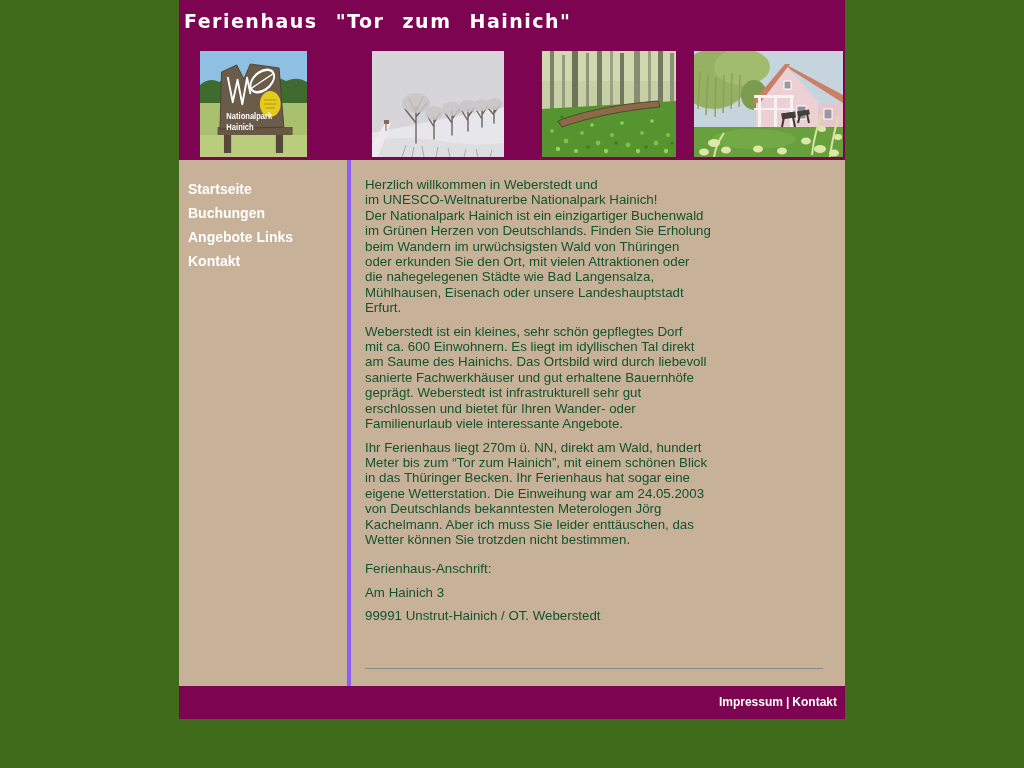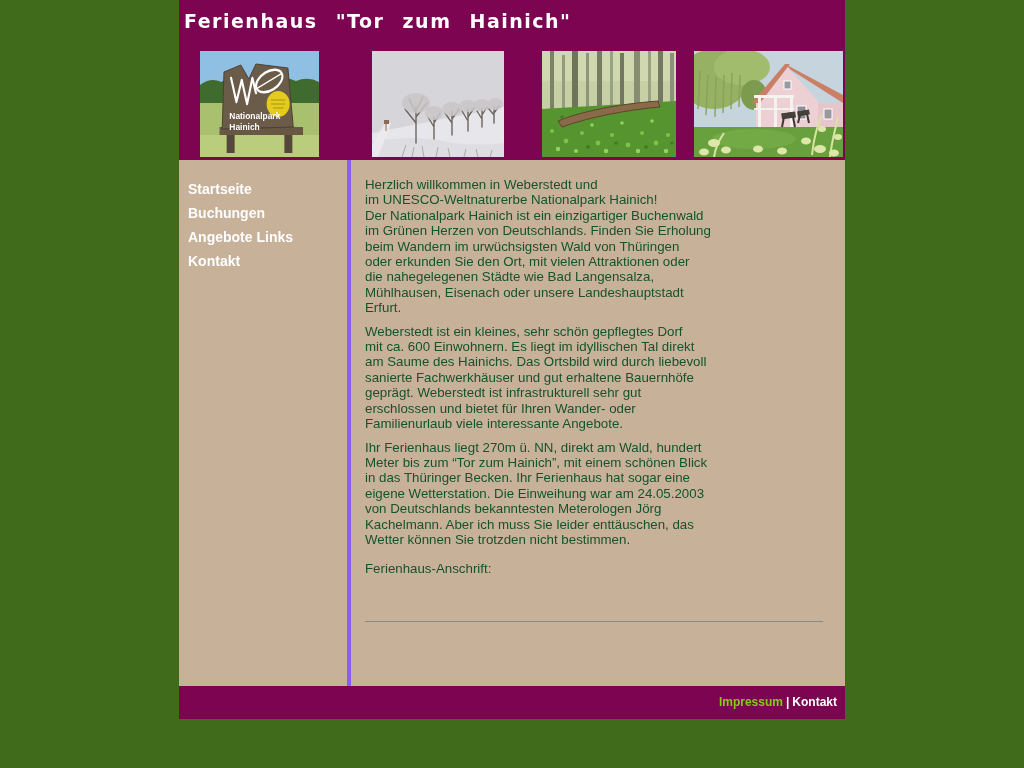--- a/index.html
+++ b/index.html
@@ -12,21 +12,21 @@
   
   .header{position:relative;height:160px;background:#7C0450;}
   .site-title{
     position:absolute;left:5px;top:10px;margin:0;
     color:#ffffff;font-family:"DejaVu Sans",sans-serif;
     font-size:19px;font-weight:bold;letter-spacing:1.5px;word-spacing:10px;
     white-space:nowrap;
   }
   .photo{position:absolute;top:51px;height:106px;overflow:hidden;}
   .photo svg{display:block;width:100%;height:100%;}
-  .photo-1{left:21px;width:119px;}
+  .photo-1{left:21px;width:107px;}
   .photo-2{left:193px;width:132px;}
   .photo-3{left:363px;width:134px;}
   .photo-4{left:515px;width:149px;}
   
   .main{display:flex;background:#C7B199;min-height:526px;}
   .sidebar{
     width:172px;flex:0 0 172px;box-sizing:border-box;
     border-right:4px solid #8b5cf6;padding:17px 0 0 9px;
   }
   .sidebar ul{list-style:none;margin:0;padding:0;}
@@ -46,21 +46,21 @@
     border:none;border-top:1px solid #8B8B8B;height:0;
     margin:44px 8px 0 0;
   }
   
   .footer{
     height:33px;background:#7C0450;text-align:right;line-height:33px;
     padding-right:8px;box-sizing:border-box;
     font-size:12px;font-weight:bold;white-space:nowrap;
   }
   .footer a{text-decoration:none;cursor:pointer;}
-  .footer .impressum{color:#84cc16;}
+  .footer .impressum{color:#ffffff;}
   .footer .sep{color:#ffffff;margin:0 3px;}
   .footer .kontakt{color:#ffffff;}
 </style>
 </head>
 <body>
 
 <div class="page">
 
   <div class="header">
     <h1 class="site-title">Ferienhaus "Tor zum Hainich"</h1>
@@ -265,20 +265,22 @@
       <p>Ihr Ferienhaus liegt 270m ü. NN, direkt am Wald, hundert
 Meter bis zum “Tor zum Hainich”, mit einem schönen Blick
 in das Thüringer Becken. Ihr Ferienhaus hat sogar eine
 eigene Wetterstation. Die Einweihung war am 24.05.2003
 von Deutschlands bekanntesten Meterologen Jörg
 Kachelmann. Aber ich muss Sie leider enttäuschen, das
 Wetter können Sie trotzden nicht bestimmen.</p>
 
       <div class="address">
         <p class="addr-line">Ferienhaus-Anschrift:</p>
+        <p class="addr-line">Am Hainich 3</p>
+        <p class="addr-line">99991 Unstrut-Hainich / OT. Weberstedt</p>
       </div>
 
       <hr>
     </div>
   </div>
 
   <div class="footer">
     <a class="impressum">Impressum</a><span class="sep">|</span><a class="kontakt">Kontakt</a>
   </div>
 

